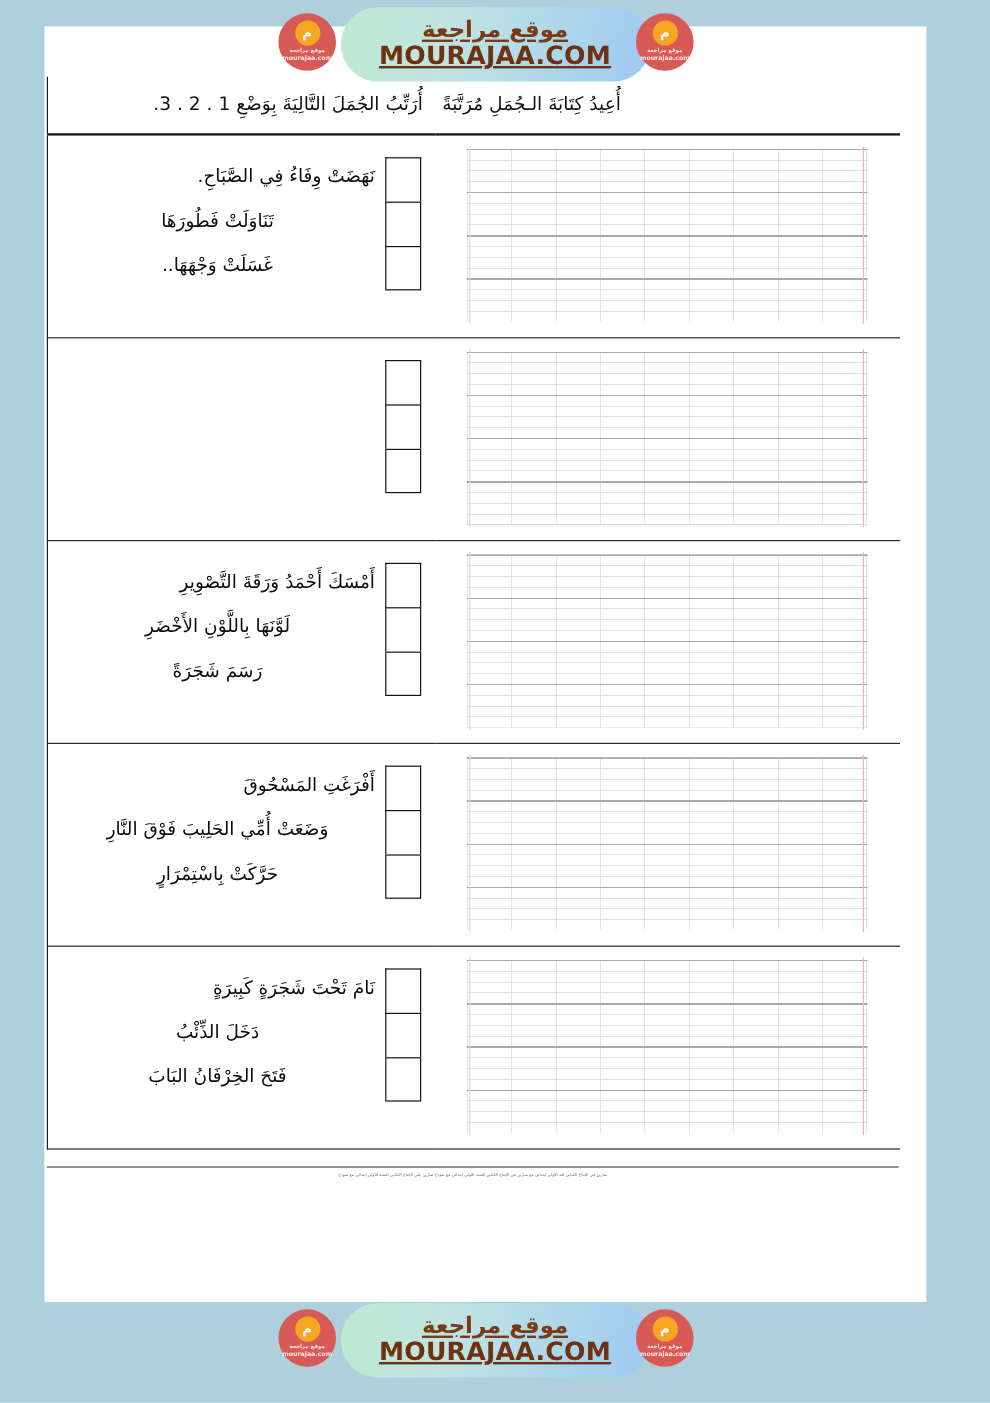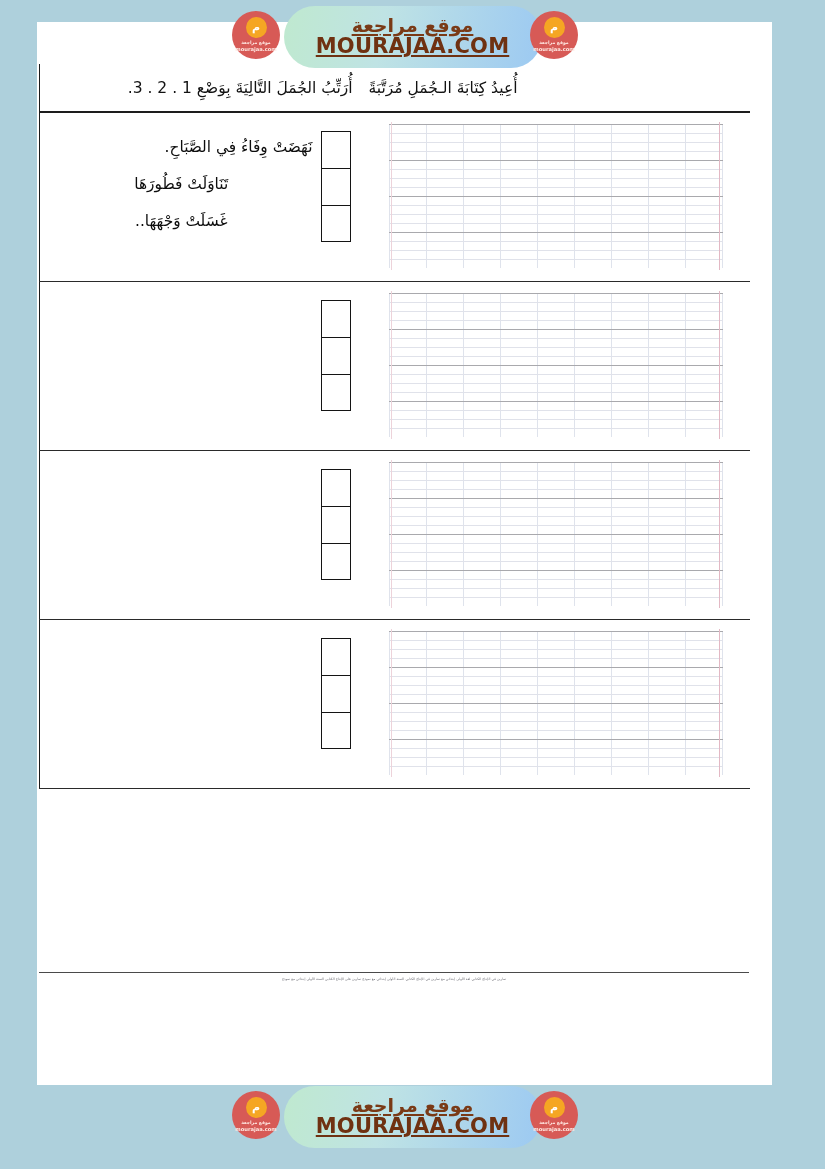--- a/index.html
+++ b/index.html
@@ -372,46 +372,75 @@
           <div class="source-inner">
             <div class="order-boxes">
               <div class="order-box"></div>
               <div class="order-box"></div>
               <div class="order-box"></div>
             </div>
           </div>
         </td>
       </tr>
 
-
       <tr class="body-row">
         <td class="cell-write">
           <div class="write-area"></div>
         </td>
         <td class="cell-source">
           <div class="source-inner">
             <div class="order-boxes">
               <div class="order-box"></div>
               <div class="order-box"></div>
               <div class="order-box"></div>
             </div>
+            <div class="sentence-list">
+              <div class="sentence s-1">أَمْسَكَ أَحْمَدُ وَرَقَةَ التَّصْوِيرِ</div>
+              <div class="sentence s-2">لَوَّنَهَا بِاللَّوْنِ الأَخْضَرِ</div>
+              <div class="sentence s-3">رَسَمَ شَجَرَةً</div>
+            </div>
           </div>
         </td>
       </tr>
 
       <tr class="body-row">
         <td class="cell-write">
           <div class="write-area"></div>
         </td>
         <td class="cell-source">
           <div class="source-inner">
             <div class="order-boxes">
               <div class="order-box"></div>
               <div class="order-box"></div>
               <div class="order-box"></div>
+            </div>
+            <div class="sentence-list">
+              <div class="sentence s-1">أَفْرَغَتِ المَسْحُوقَ</div>
+              <div class="sentence s-2">وَضَعَتْ أُمِّي الحَلِيبَ فَوْقَ النَّارِ</div>
+              <div class="sentence s-3">حَرَّكَتْ بِاسْتِمْرَارٍ</div>
+            </div>
+          </div>
+        </td>
+      </tr>
+
+      <tr class="body-row">
+        <td class="cell-write">
+          <div class="write-area"></div>
+        </td>
+        <td class="cell-source">
+          <div class="source-inner">
+            <div class="order-boxes">
+              <div class="order-box"></div>
+              <div class="order-box"></div>
+              <div class="order-box"></div>
+            </div>
+            <div class="sentence-list">
+              <div class="sentence s-1">نَامَ تَحْتَ شَجَرَةٍ كَبِيرَةٍ</div>
+              <div class="sentence s-2">دَخَلَ الذِّئْبُ</div>
+              <div class="sentence s-3">فَتَحَ الخِرْفَانُ البَابَ</div>
             </div>
           </div>
         </td>
       </tr>
 
     </tbody>
   </table>
 
   <div class="footer-rule"></div>
   <div class="footer-credit">تمارين في الإنتاج الكتابي لغة الأولى إبتدائي مع تمارين في الإنتاج الكتابي السنة الأولى إبتدائي مع نموذج تمارين على الإنتاج الكتابي السنة الأولى إبتدائي مع نموذج</div>

